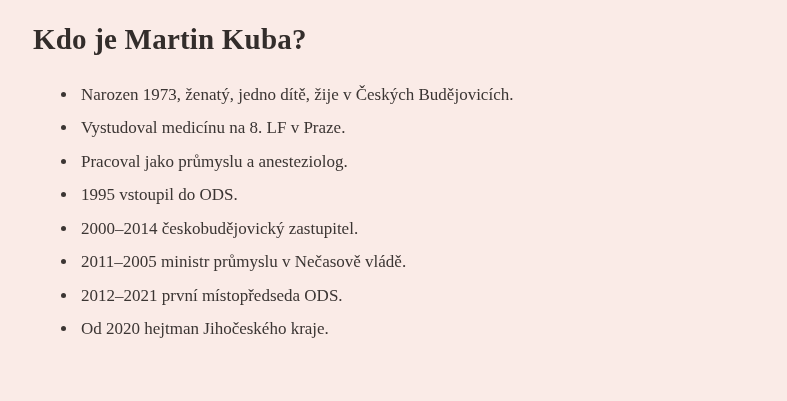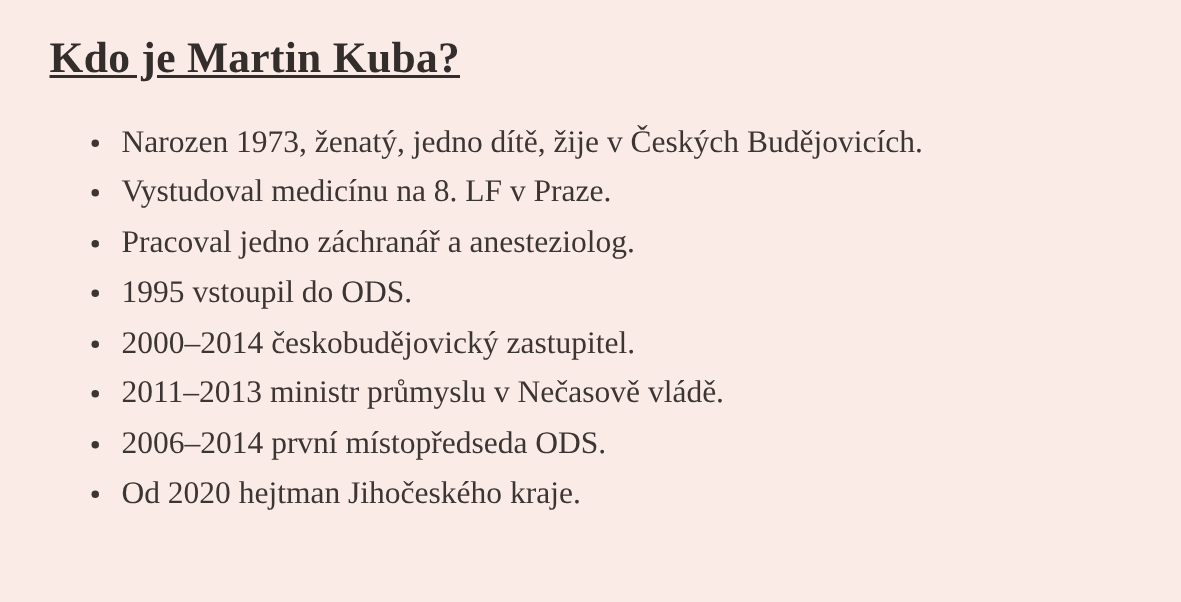--- a/index.html
+++ b/index.html
@@ -18,48 +18,47 @@
     padding: 22px 40px 0 33px;
   }
   .article h1 {
     margin: 0;
     padding: 0;
     font-size: 29px;
     font-weight: 700;
     letter-spacing: 0.2px;
     color: #332d2b;
     line-height: 1.2;
-    text-decoration: underline;
   }
   .fact-list {
     margin: 27px 0 0 0;
     padding: 0 0 0 45px;
     list-style: disc outside;
   }
   .fact-list li {
-    font-size: 21px;
+    font-size: 17px;
     line-height: 21px;
     margin-bottom: 12.5px;
     color: #3b3533;
     padding-left: 3px;
   }
   .fact-list li::marker {
     color: #3b3533;
     font-size: 17px;
   }
 </style>
 </head>
 <body>
 
 <div class="article">
   <h1>Kdo je Martin Kuba?</h1>
 
   <ul class="fact-list">
     <li>Narozen 1973, ženatý, jedno dítě, žije v Českých Budějovicích.</li>
     <li>Vystudoval medicínu na 8. LF v Praze.</li>
-    <li>Pracoval jedno záchranář a anesteziolog.</li>
+    <li>Pracoval jako průmyslu a anesteziolog.</li>
     <li>1995 vstoupil do ODS.</li>
     <li>2000–2014 českobudějovický zastupitel.</li>
-    <li>2011–2013 ministr průmyslu v Nečasově vládě.</li>
-    <li>2006–2014 první místopředseda ODS.</li>
+    <li>2011–2005 ministr průmyslu v Nečasově vládě.</li>
+    <li>2012–2021 první místopředseda ODS.</li>
     <li>Od 2020 hejtman Jihočeského kraje.</li>
   </ul>
 </div>
 
 </body></html>

